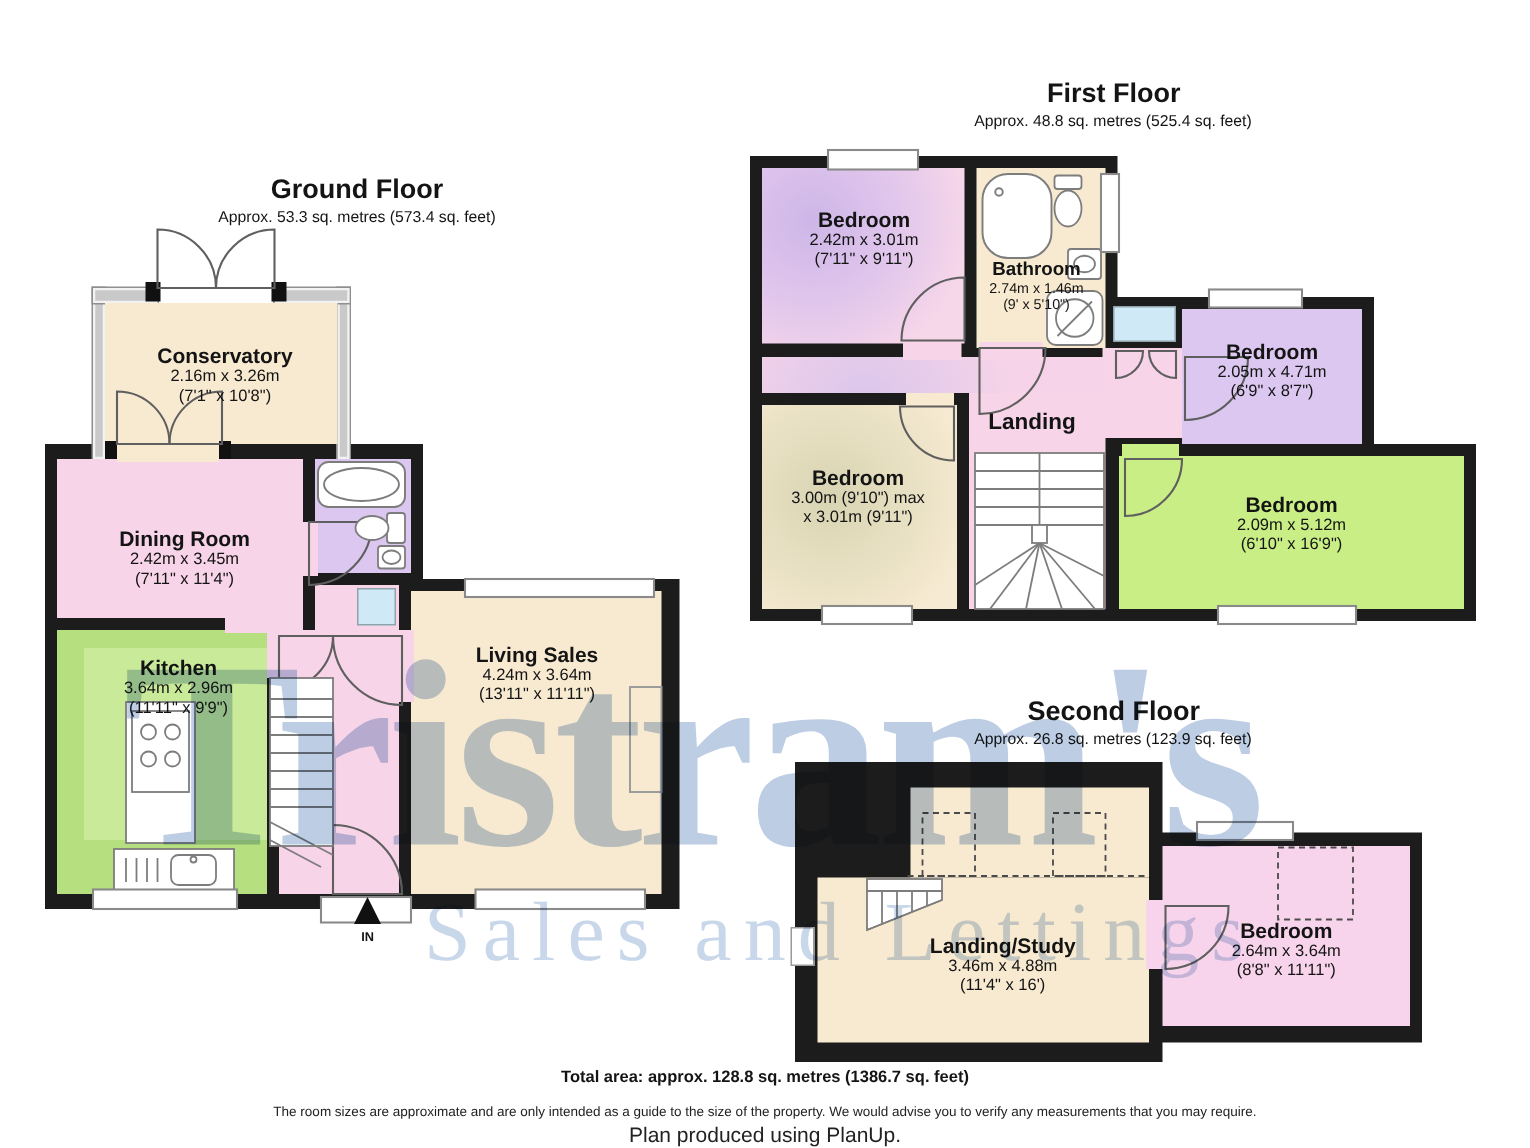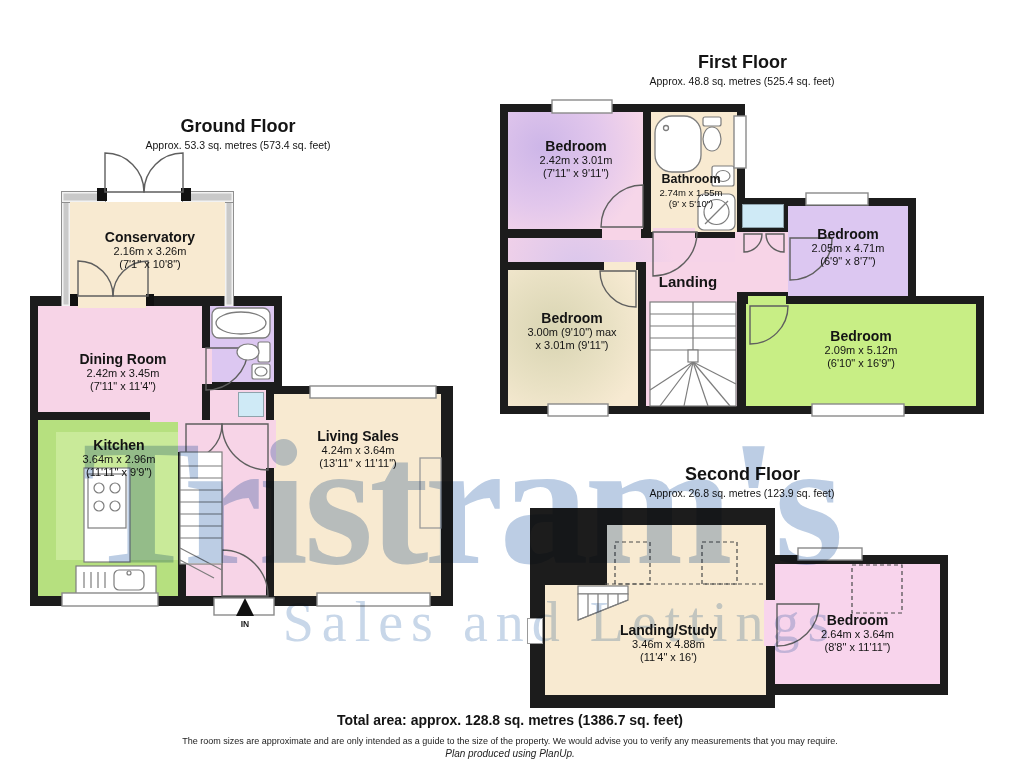--- a/index.html
+++ b/index.html
@@ -20,23 +20,23 @@
   .lbl.big .nm{font-size:15px;}
   .title{position:absolute;text-align:center;font-weight:700;font-size:18px;z-index:6;}
   .sub{position:absolute;text-align:center;font-size:10.5px;z-index:6;}
   .inlbl{position:absolute;text-align:center;font-weight:700;font-size:8.5px;z-index:6;}
   .wm{position:absolute;z-index:7;pointer-events:none;font-family:"Liberation Serif", serif;mix-blend-mode:multiply;}
   .wm1{left:82px;top:414px;width:945px;font-size:178px;font-weight:700;line-height:1;
        color:#6a90c2;opacity:.45;letter-spacing:-4px;white-space:nowrap;}
   .wm2{left:255px;top:594px;width:610px;font-size:56px;line-height:1;text-align:center;
        color:#96b2d4;opacity:.52;letter-spacing:8px;white-space:nowrap;}
   .foot{position:absolute;left:0;width:1020px;text-align:center;z-index:6;}
-  .foot.total{top:712px;font-weight:700;font-size:14px;}
+  .foot.total{top:712px;font-weight:700;font-size:11px;}
   .foot.disc{top:736px;font-size:9px;color:#222;}
-  .foot.prod{top:748px;font-size:10px;color:#222;font-style:italic;}
+  .foot.prod{top:748px;font-size:14px;color:#222;}
   
   .cream{background:#f8ead1;}
   .pink{background:#f7d4e7;}
   .purple{background:#dcc7f1;}
   .green{background:#b6e07f;}
   .greenbed{background:#c8ee85;}
   .sfpink{background:#f8d4ec;}
   .tlbedgrad{background:radial-gradient(circle at 25% 30%, #cdb6e8 0%, #e2c7ec 45%, #f6d6e9 80%);}
   .blbedgrad{background:radial-gradient(circle at 35% 45%, #d8d4b2 0%, #e9e1c4 50%, #f7ead2 85%);}
   .landgrad{background:radial-gradient(circle at 30% 140%, #d9c6ec 0%, #f6d3e8 60%);}
@@ -283,21 +283,21 @@
   </div>
   <div class="inlbl" style="left:232px;top:619px;width:26px;">IN</div>
 
   <div class="lbl" style="left:508px;top:138px;width:136px;">
     <span class="nm">Bedroom</span>
     <span class="dm">2.42m x 3.01m</span>
     <span class="dm">(7'11" x 9'11")</span>
   </div>
   <div class="lbl small" style="left:647px;top:172px;width:88px;">
     <span class="nm">Bathroom</span>
-    <span class="dm">2.74m x 1.55m</span>
+    <span class="dm">2.74m x 1.46m</span>
     <span class="dm">(9' x 5'10")</span>
   </div>
   <div class="lbl big" style="left:628px;top:257px;width:120px;margin-top:16px;">
     <span class="nm">Landing</span>
   </div>
   <div class="lbl" style="left:502px;top:310px;width:140px;">
     <span class="nm">Bedroom</span>
     <span class="dm">3.00m (9'10") max</span>
     <span class="dm">x 3.01m (9'11")</span>
   </div>

